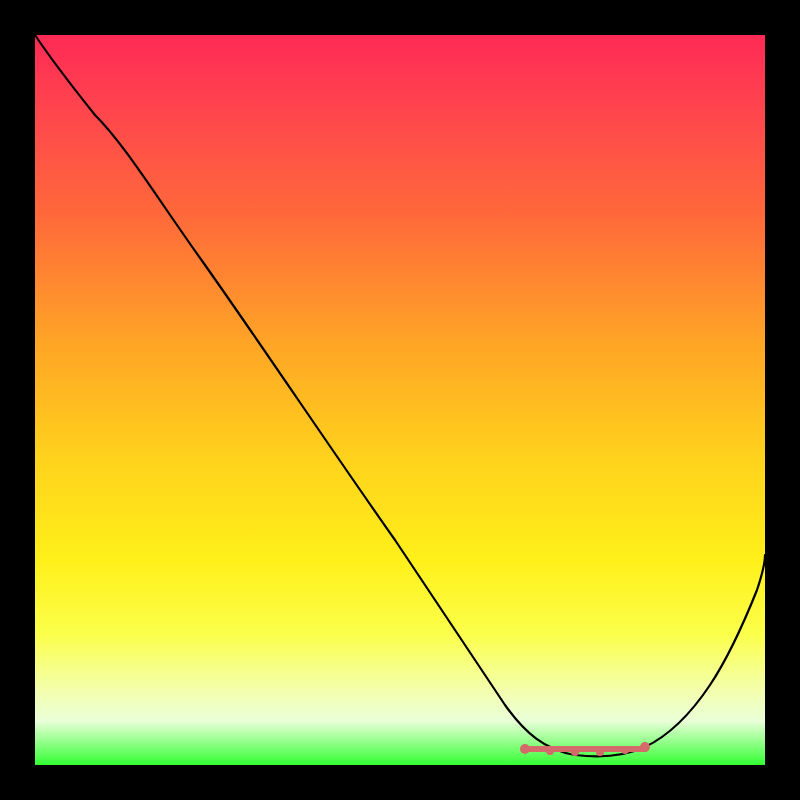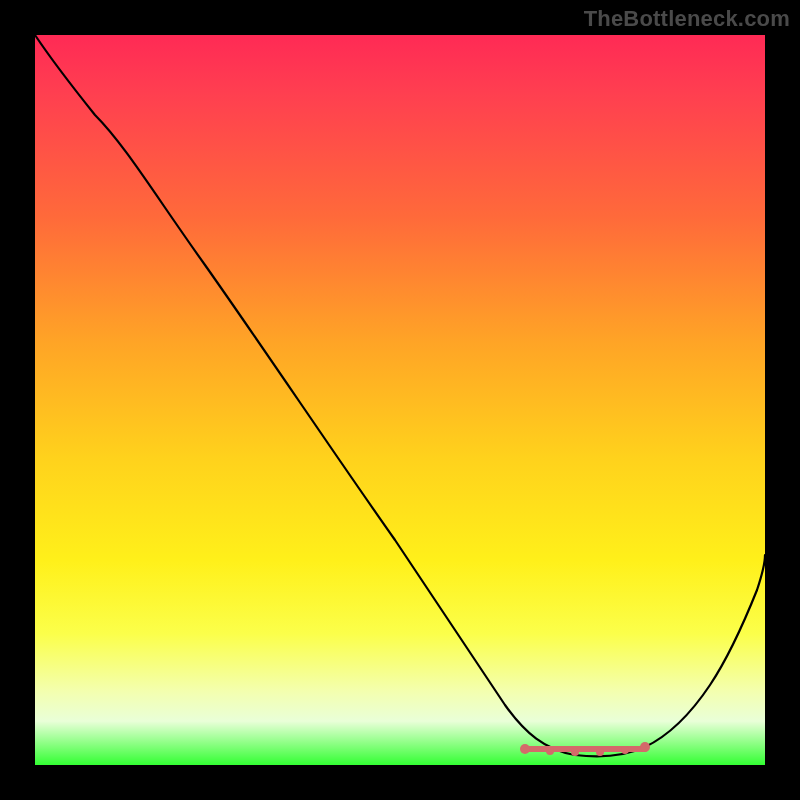--- a/index.html
+++ b/index.html
@@ -69,21 +69,20 @@
     stroke-linecap: round;
   }
   .marker-dot {
     fill: #d46a6a;
   }
 </style>
 </head>
 <body>
 
 <div class="frame">
-  <div class="watermark">TheBottleneck.com</div>
 
   <div class="plot-area">
     <svg class="overlay" viewBox="0 0 730 730">
 
       <path class="curve" d="M 0 0
                C 20 30, 40 55, 60 80
                C 90 110, 120 160, 170 230
                C 230 315, 300 420, 360 505
                C 400 565, 440 625, 470 670
                C 490 698, 510 715, 540 720

